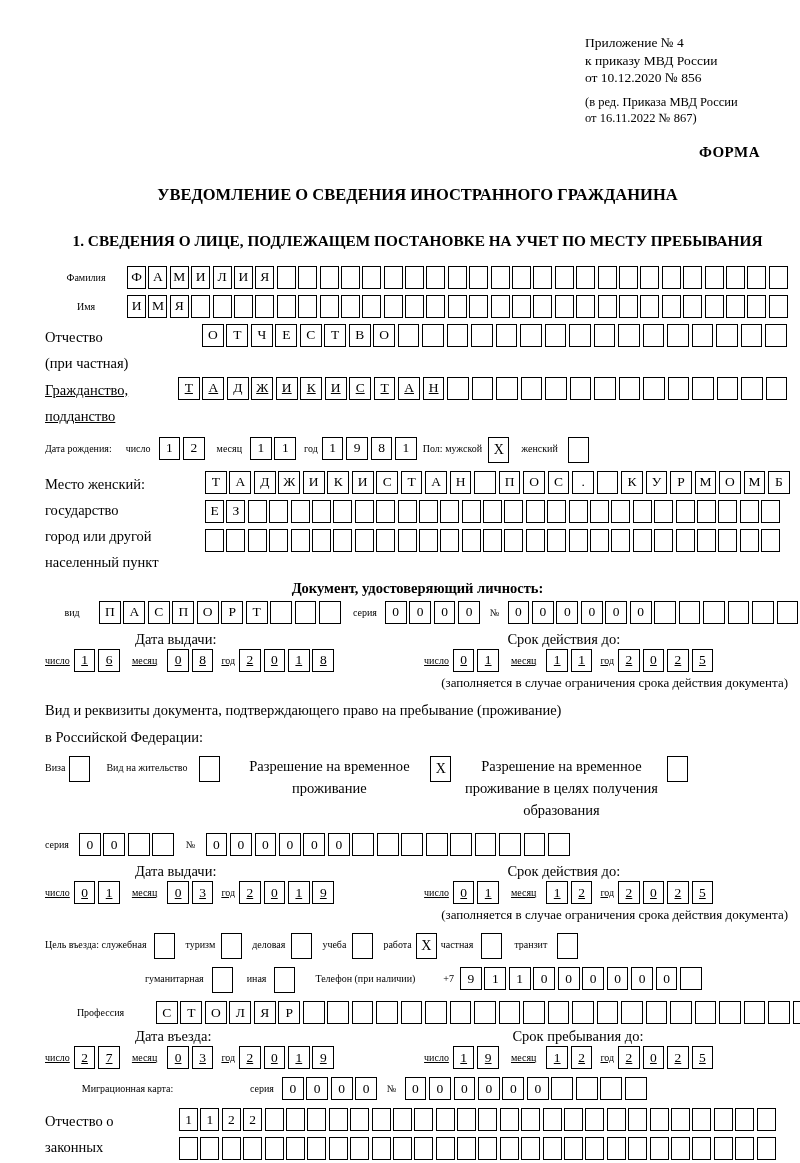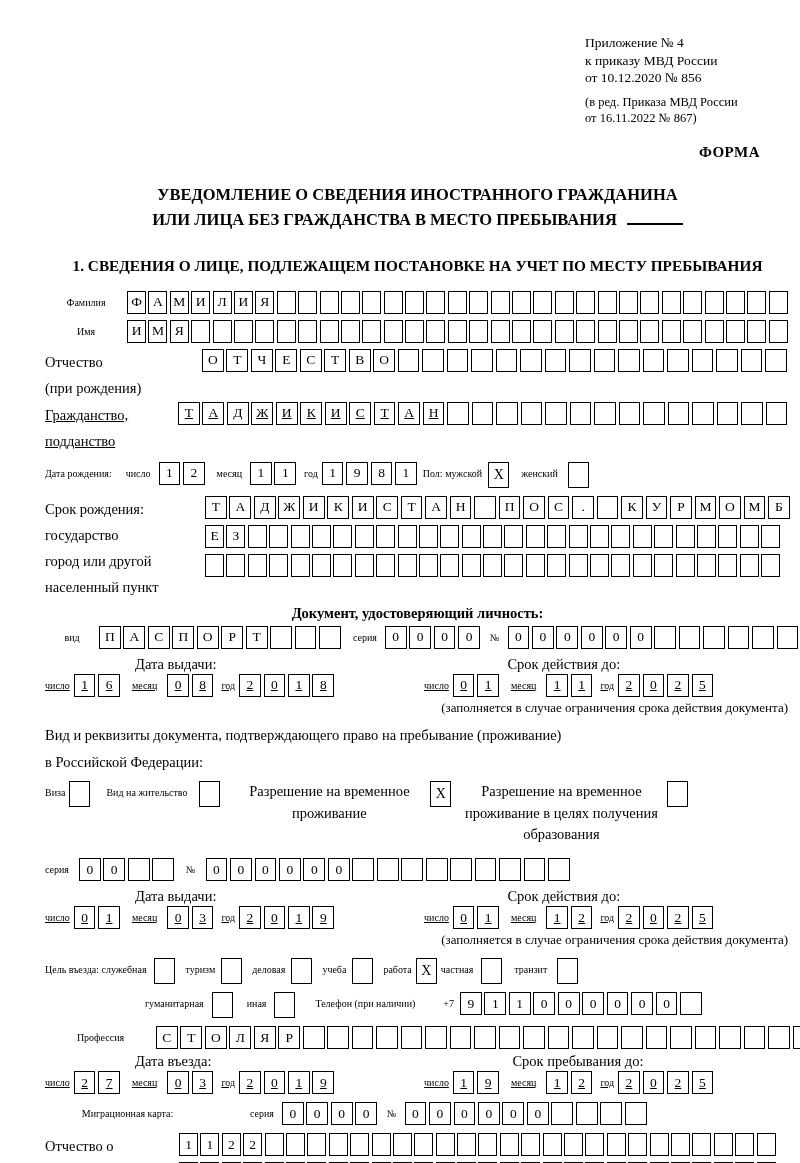--- a/index.html
+++ b/index.html
@@ -50,21 +50,20 @@
     <div>от 10.12.2020 № 856</div>
     <div class="rev">
       <div>(в ред. Приказа МВД России</div>
       <div>от 16.11.2022 № 867)</div>
     </div>
   </div>
   <div class="forma">ФОРМА</div>
 
   <div class="title">
     <div>УВЕДОМЛЕНИЕ О СВЕДЕНИЯ ИНОСТРАННОГО ГРАЖДАНИНА</div>
-    <div><span>ИЛИ ЛИЦА БЕЗ ГРАЖДАНСТВА В МЕСТО ПРЕБЫВАНИЯ</span><span class="underline"></span></div>
   </div>
 
   <div class="sec">1. СВЕДЕНИЯ О ЛИЦЕ, ПОДЛЕЖАЩЕМ ПОСТАНОВКЕ НА УЧЕТ ПО МЕСТУ ПРЕБЫВАНИЯ</div>
 
   <div class="frow mt16">
     <span class="lbl w82">Фамилия</span>
     <span class="cellrow">
         <span class="cell">Ф</span>
         <span class="cell">А</span>
         <span class="cell">М</span>
@@ -132,21 +131,21 @@
         <span class="cell"></span>
         <span class="cell"></span>
         <span class="cell"></span>
         <span class="cell"></span>
       </span>
   </div>
 
   <div class="frow">
     <span class="lblcol w157">
       <div>Отчество</div>
-      <div>(при рождения)</div>
+      <div>(при частная)</div>
     </span>
     <span class="cellrow w">
         <span class="cell">О</span>
         <span class="cell">Т</span>
         <span class="cell">Ч</span>
         <span class="cell">Е</span>
         <span class="cell">С</span>
         <span class="cell">Т</span>
         <span class="cell">В</span>
         <span class="cell">О</span>
@@ -227,21 +226,21 @@
         <span class="cell">X</span>
       </span>
     <span class="lbl ml12">женский</span>
     <span class="cellrow cbx ml10">
         <span class="cell"></span>
       </span>
   </div>
 
   <div class="frow mt8">
     <span class="lblcol w160">
-      <div>Срок рождения:</div>
+      <div>Место женский:</div>
       <div>государство</div>
       <div>город или другой</div>
       <div>населенный пункт</div>
     </span>
     <span class="stack">
       <span class="cellrow w">
           <span class="cell">Т</span>
           <span class="cell">А</span>
           <span class="cell">Д</span>
           <span class="cell">Ж</span>

